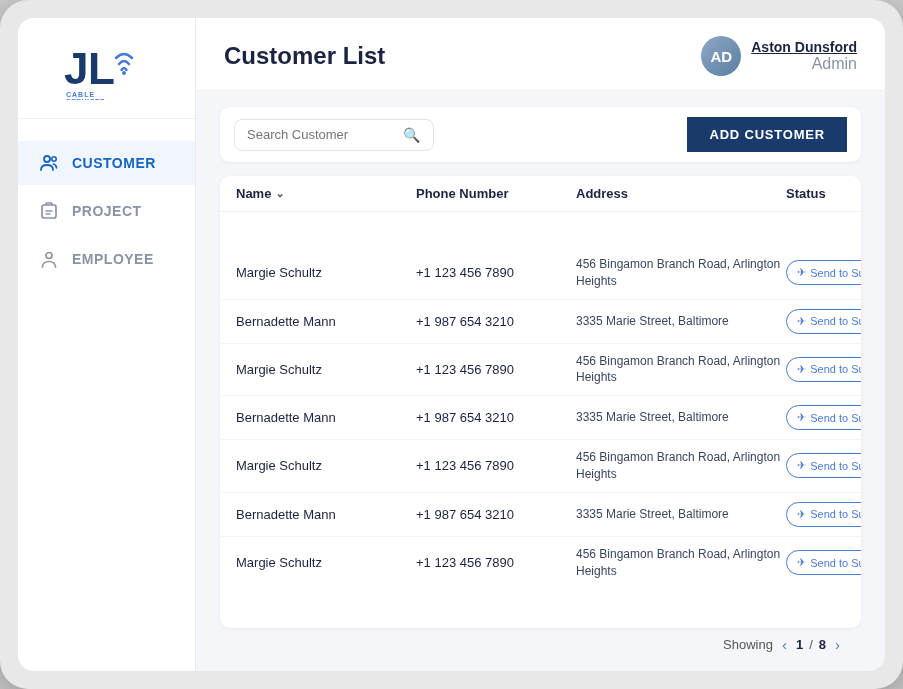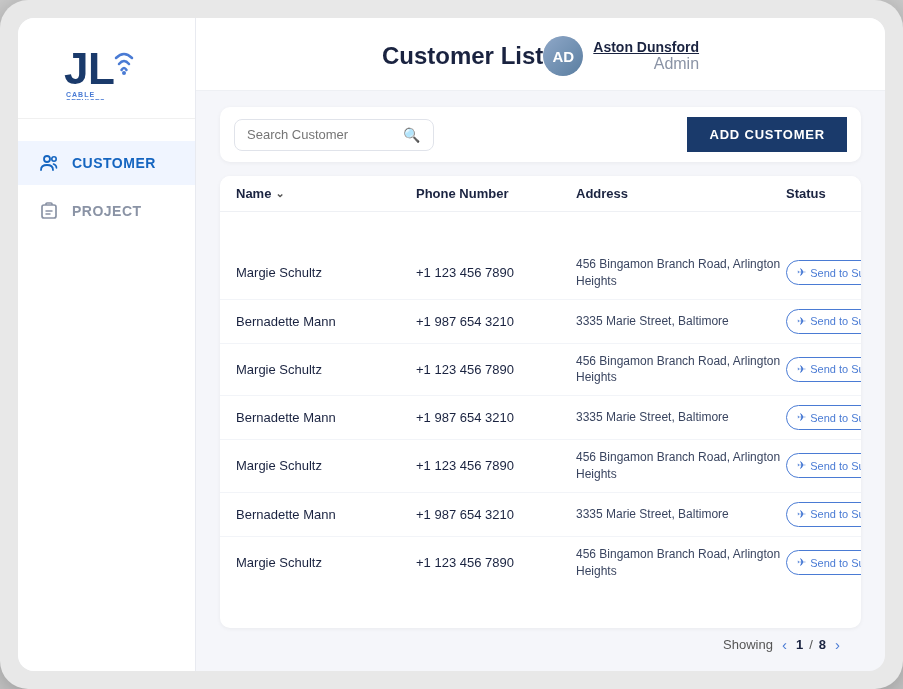--- a/index.html
+++ b/index.html
@@ -87,21 +87,21 @@
       display: flex;
       flex-direction: column;
       overflow: hidden;
       padding: 0;
     }
     .main-header {
       background: #fff;
       padding: 18px 28px 14px 28px;
       display: flex;
       align-items: center;
-      justify-content: center;
+      justify-content: space-between;
       border-bottom: 1px solid #eef0f4;
       flex-shrink: 0;
     }
     .page-title {
       font-size: 24px;
       font-weight: 700;
       color: #1a2340;
     }
     .user-info {
       display: flex;
@@ -317,20 +317,29 @@
           <span class="nav-icon">
             <svg width="20" height="20" viewBox="0 0 20 20" fill="none" xmlns="http://www.w3.org/2000/svg">
               <rect x="3" y="4" width="14" height="13" rx="2" stroke="#8a93a5" stroke-width="1.7"></rect>
               <path d="M7 4V3a1 1 0 0 1 1-1h4a1 1 0 0 1 1 1v1" stroke="#8a93a5" stroke-width="1.7"></path>
               <path d="M7 10h6M7 13h4" stroke="#8a93a5" stroke-width="1.5" stroke-linecap="round"></path>
             </svg>
           </span>
           <span>PROJECT</span>
         </div>
 
+        <div class="nav-item">
+          <span class="nav-icon">
+            <svg width="20" height="20" viewBox="0 0 20 20" fill="none" xmlns="http://www.w3.org/2000/svg">
+              <circle cx="10" cy="6.5" r="3" stroke="#8a93a5" stroke-width="1.7"></circle>
+              <path d="M3.5 18c0-3.314 2.91-5.5 6.5-5.5s6.5 2.186 6.5 5.5" stroke="#8a93a5" stroke-width="1.7" stroke-linecap="round"></path>
+            </svg>
+          </span>
+          <span>EMPLOYEE</span>
+        </div>
       </nav>
     </div>
 
     <div class="main">
       <div class="main-header">
         <h1 class="page-title">Customer List</h1>
         <div class="user-info">
           <div class="avatar-circle">
             <div class="avatar-img">AD</div>
           </div>

